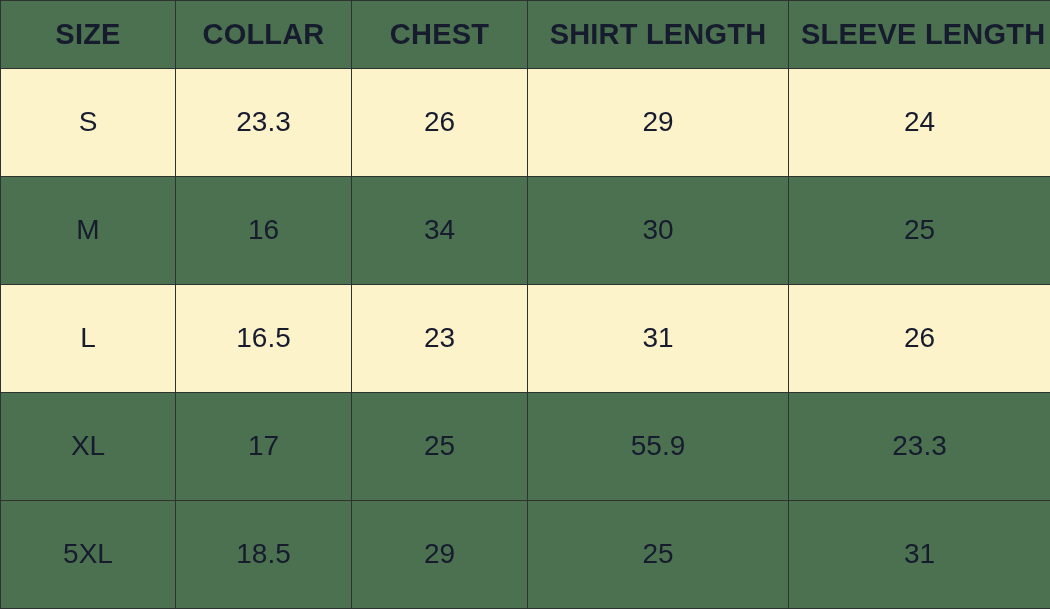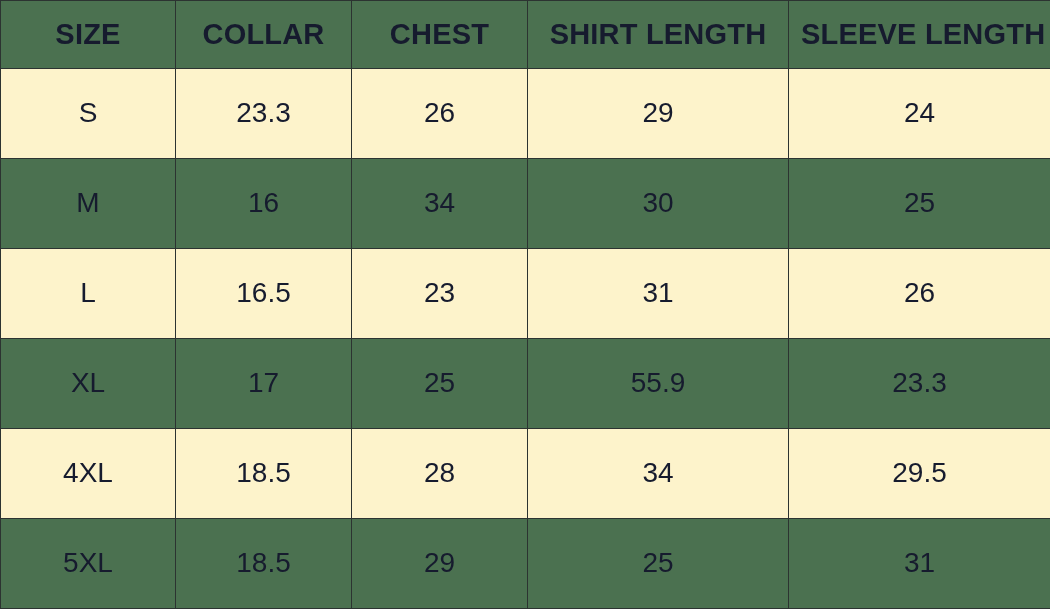--- a/index.html
+++ b/index.html
@@ -107,27 +107,20 @@
         <td>31</td>
         <td>26</td>
       </tr>
       <tr class="band-dark">
         <td>XL</td>
         <td>17</td>
         <td>25</td>
         <td>55.9</td>
         <td>23.3</td>
       </tr>
-      <tr class="band-light">
-        <td>4XL</td>
-        <td>18.5</td>
-        <td>28</td>
-        <td>34</td>
-        <td>29.5</td>
-      </tr>
       <tr class="band-dark">
         <td>5XL</td>
         <td>18.5</td>
         <td>29</td>
         <td>25</td>
         <td>31</td>
       </tr>
     </tbody>
 </table>
 

